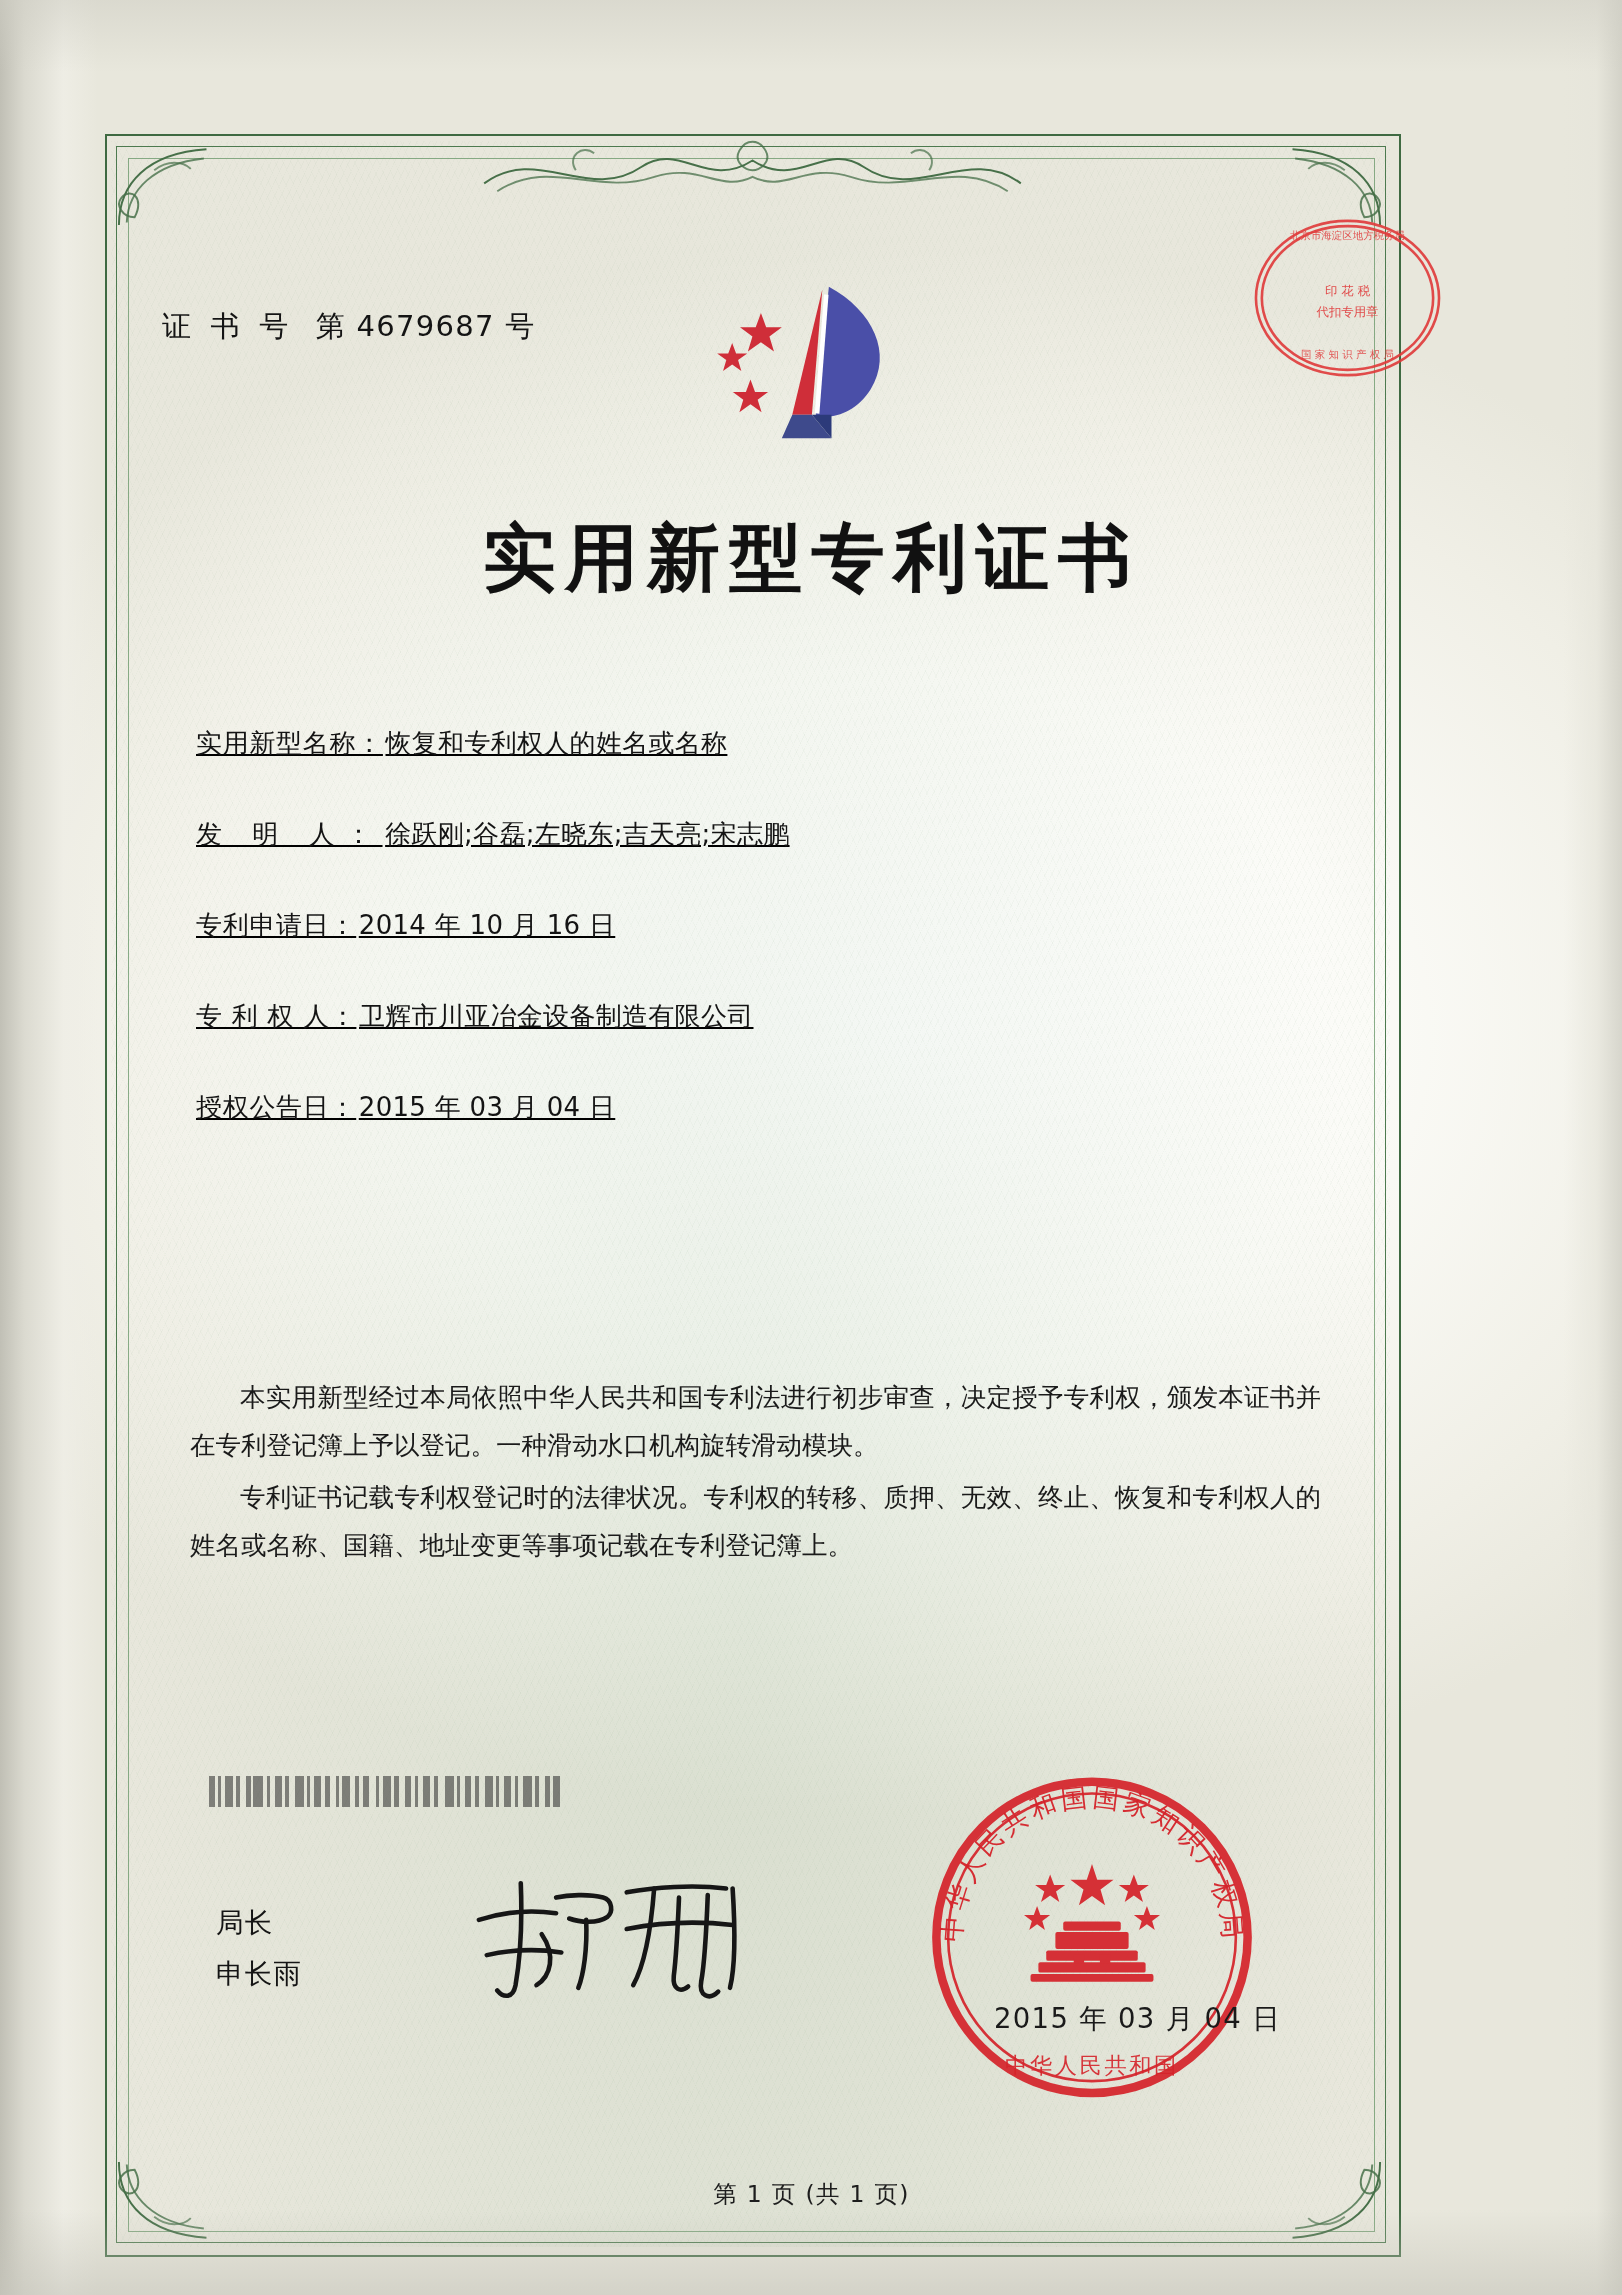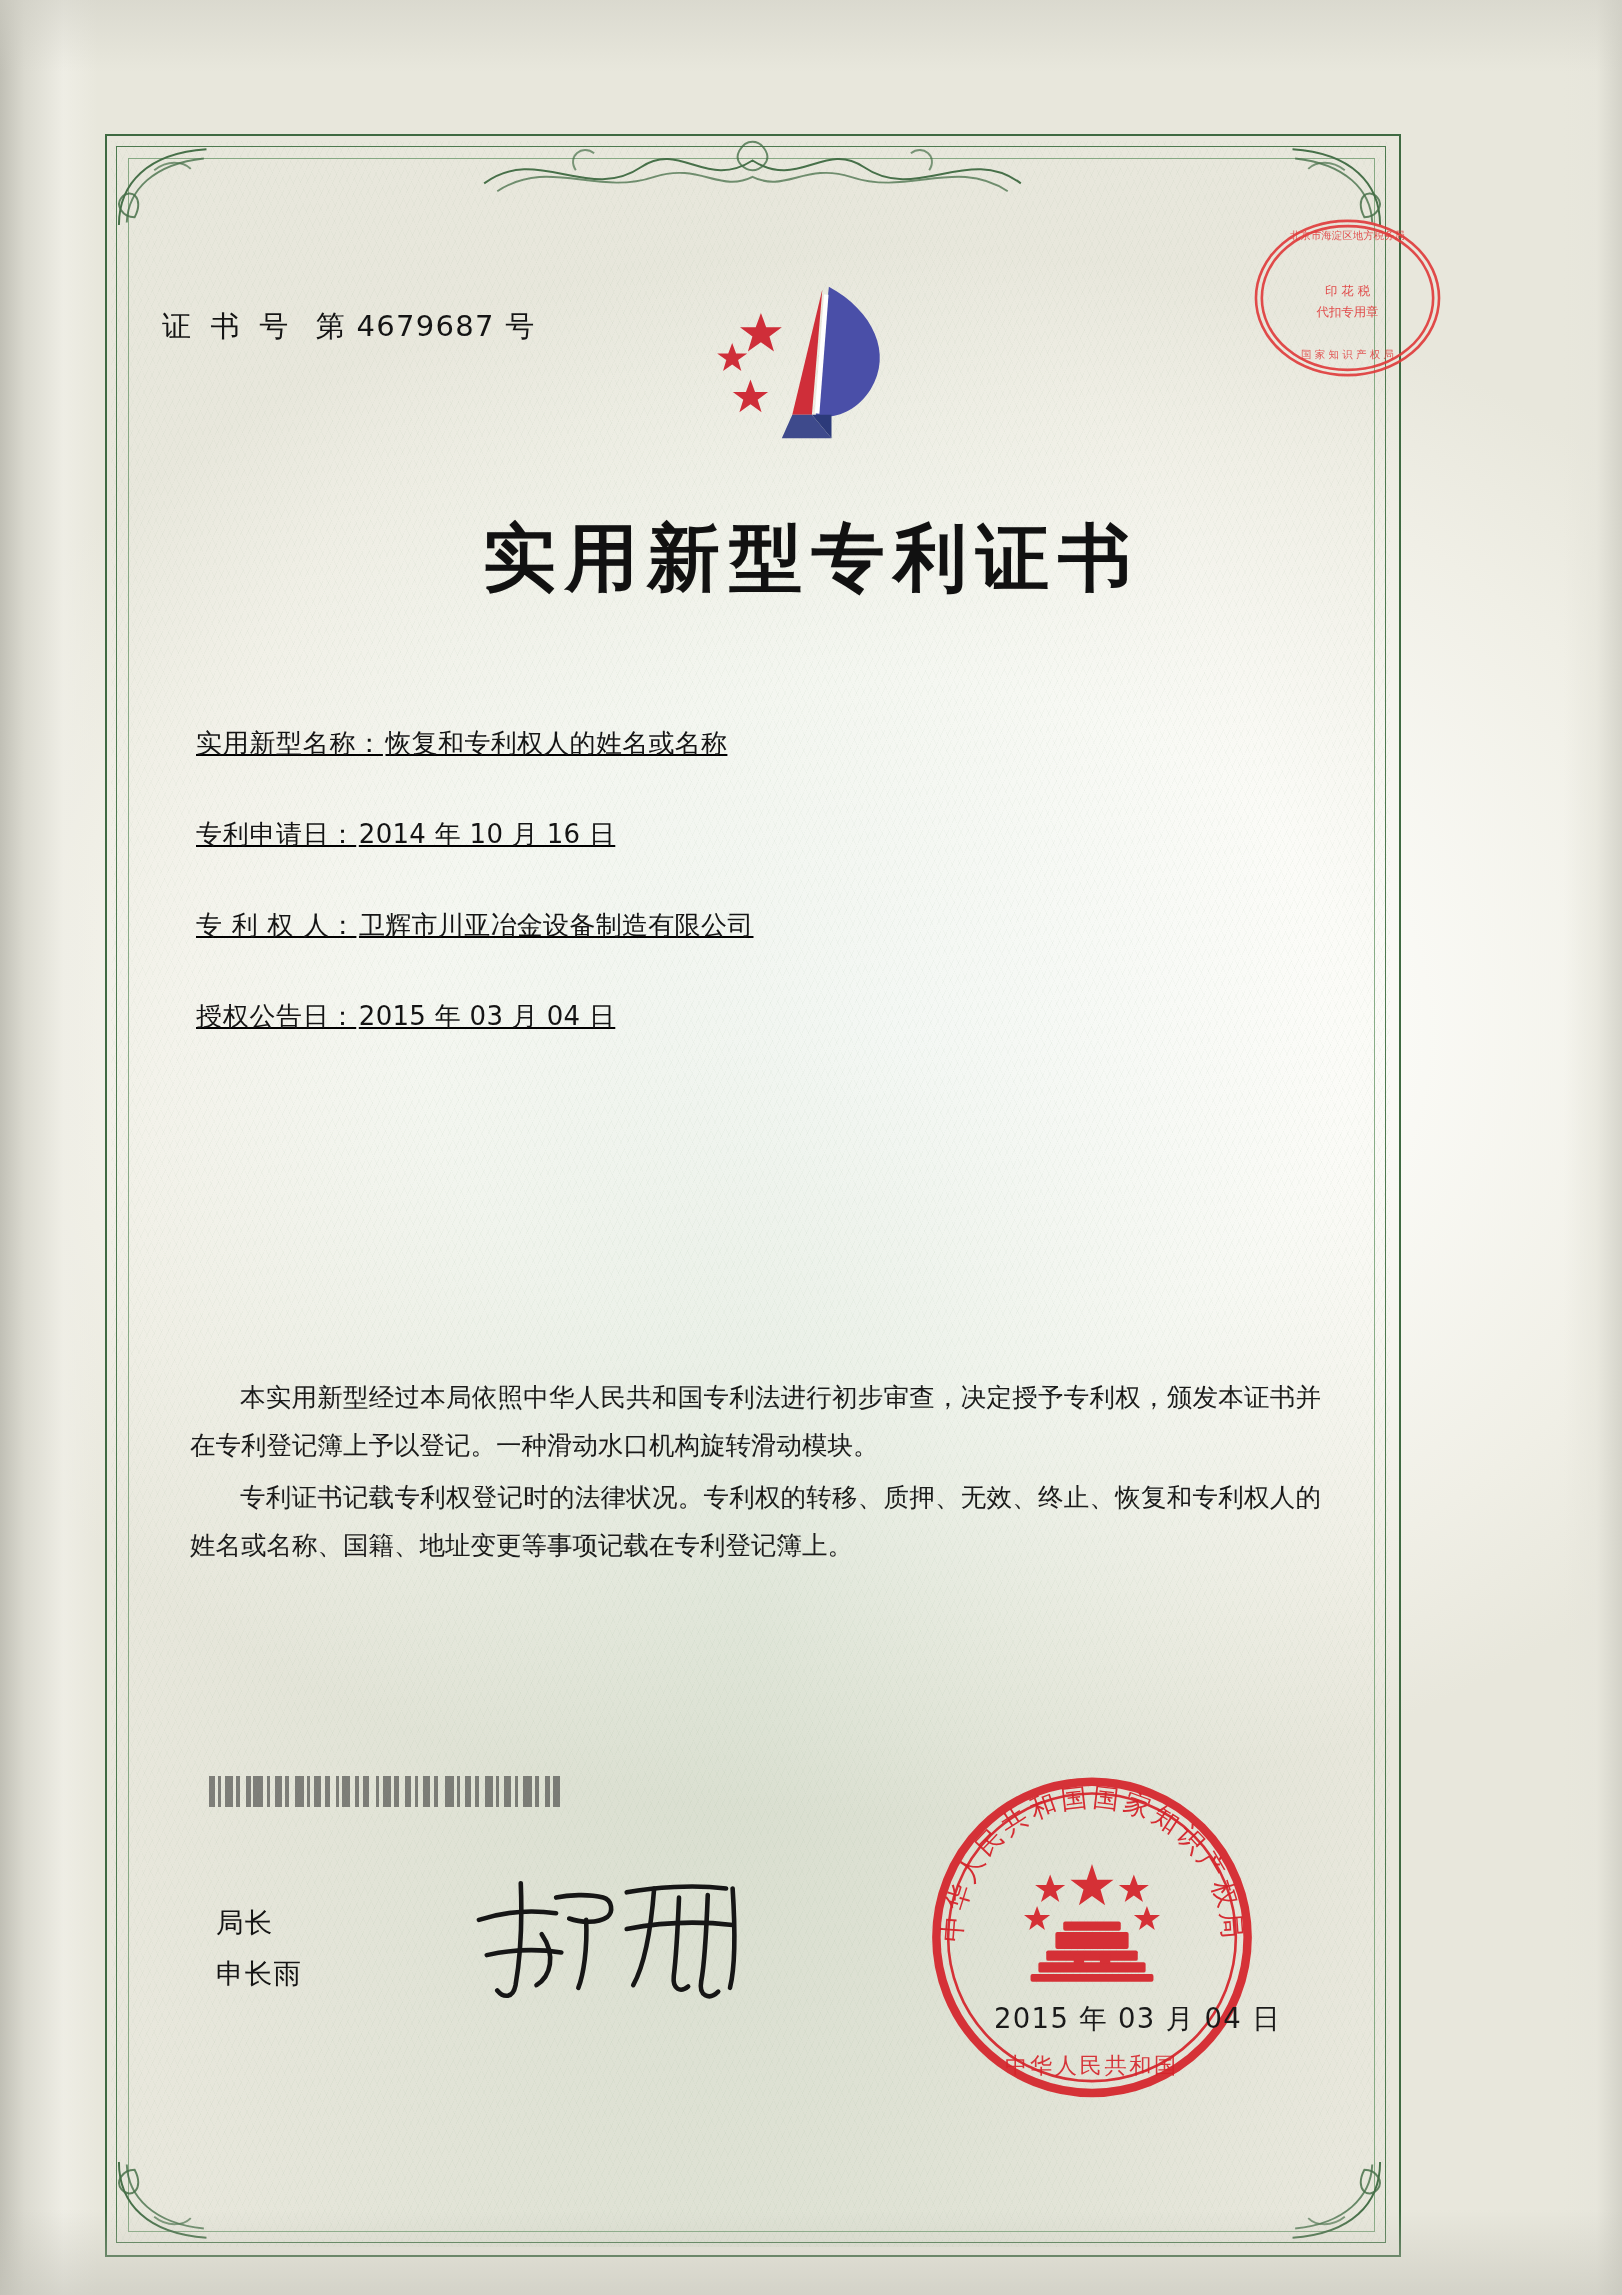--- a/index.html
+++ b/index.html
@@ -262,20 +262,24 @@
       </g>
     </svg>
   </div>
 
   <div class="doc-title">实用新型专利证书</div>
 
   <div class="fields">
     <div class="field-row">
       <span class="field-label">实用新型名称：</span>
       <span class="field-value">恢复和专利权人的姓名或名称</span>
+    </div>
+    <div class="field-row">
+      <span class="field-label sp1">发    明    人：</span>
+      <span class="field-value">徐跃刚;谷磊;左晓东;吉天亮;宋志鹏</span>
     </div>
     <div class="field-row">
       <span class="field-label">专利申请日：</span>
       <span class="field-value">2014 年 10 月 16 日</span>
     </div>
     <div class="field-row">
       <span class="field-label">专 利 权 人：</span>
       <span class="field-value">卫辉市川亚冶金设备制造有限公司</span>
     </div>
     <div class="field-row">
@@ -412,19 +416,20 @@
       </defs>
       <text font-family="DejaVu Sans, sans-serif" font-size="40" fill="#d5232a" opacity=".95" letter-spacing="6">
         <textPath href="#arcTop" startOffset="50%" text-anchor="middle">中华人民共和国国家知识产权局</textPath>
       </text>
       <text x="260" y="470" text-anchor="middle" font-family="DejaVu Sans, sans-serif" font-size="34" fill="#d5232a" opacity=".9" letter-spacing="4">中华人民共和国</text>
     </svg>
   </div>
 
   <div class="seal-date">2015 年 03 月 04 日</div>
 
+  <div class="footer">第 1 页 (共 1 页)</div>
 
   <div class="scan-left-shadow"></div>
   <div class="scan-right-shadow"></div>
   <div class="scan-top-shadow"></div>
   <div class="scan-bottom-shadow"></div>
 </div>
 
 
 </body></html>

